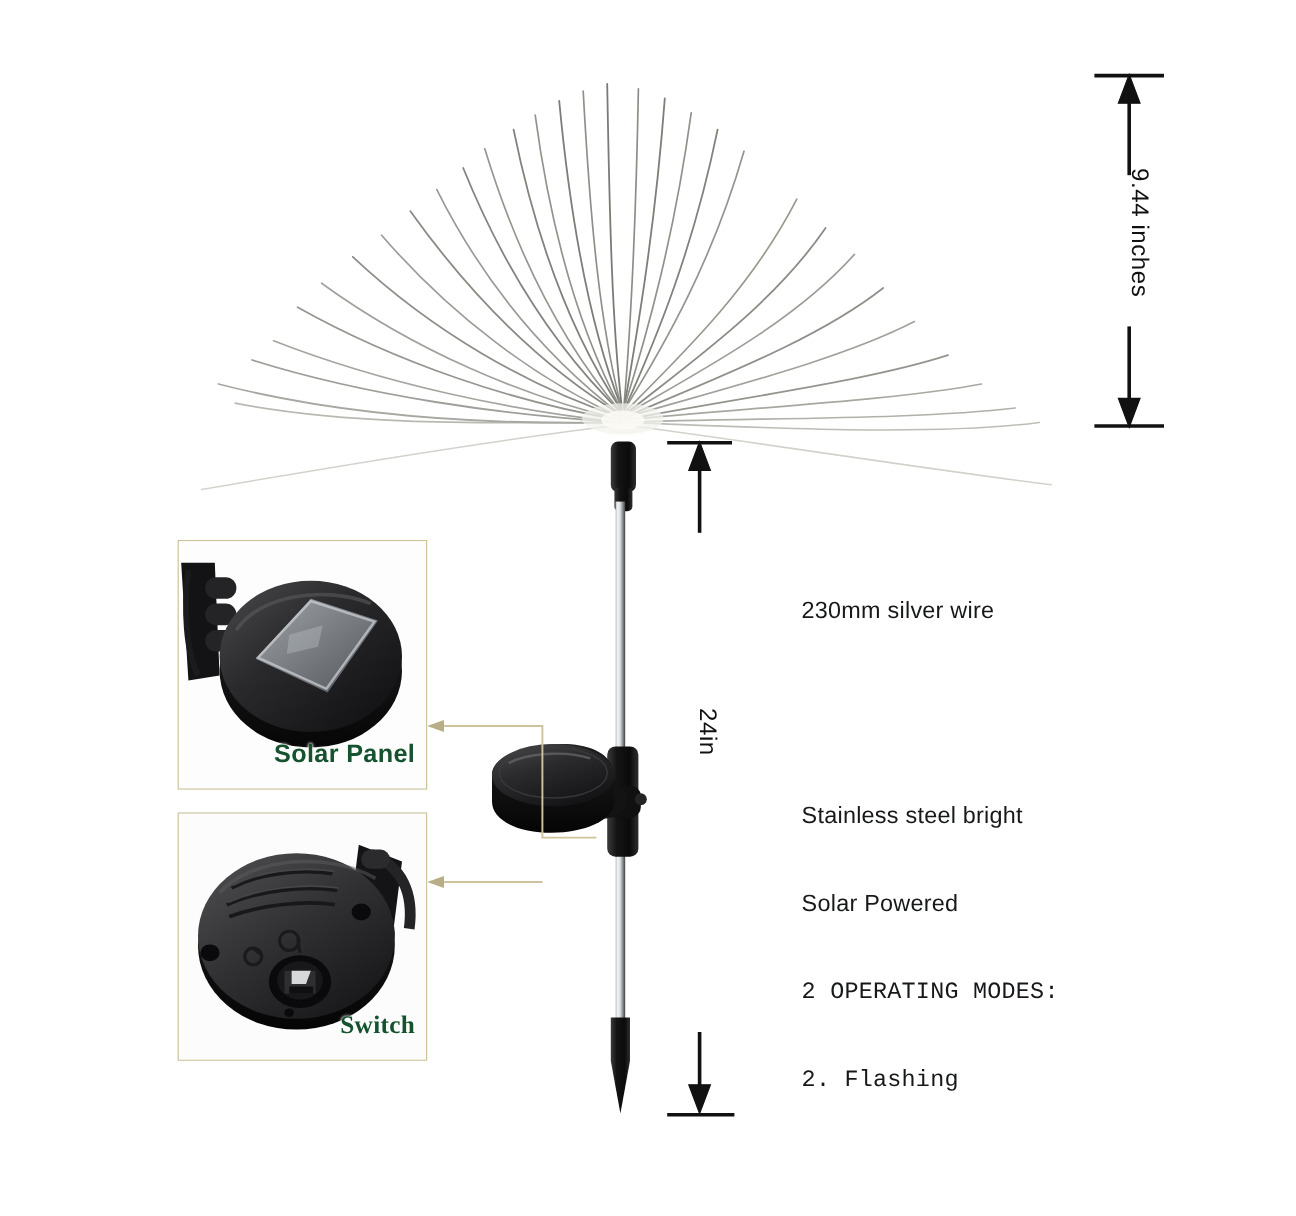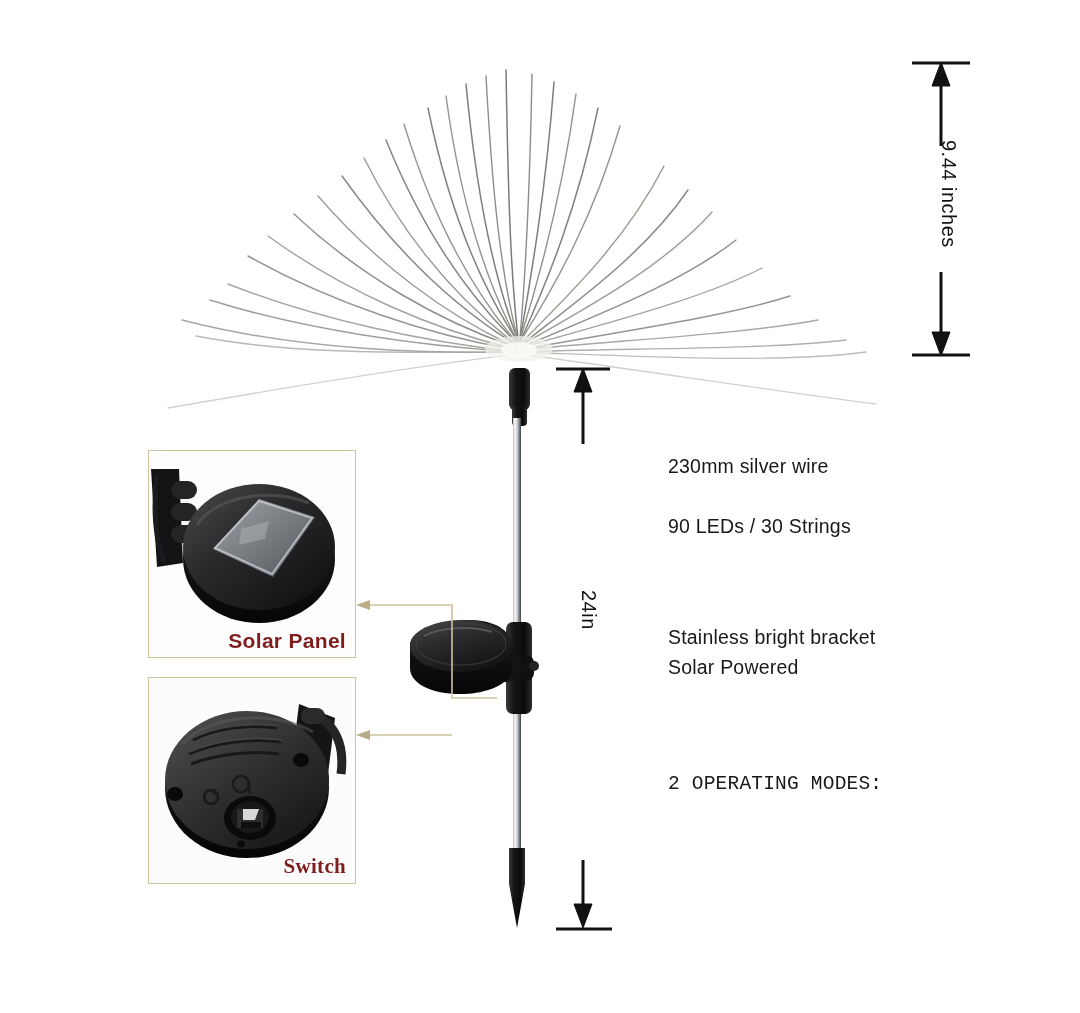--- a/index.html
+++ b/index.html
@@ -15,21 +15,21 @@
 
   
   #product-figure{position:absolute;left:0;top:0;width:1080px;height:1013px;pointer-events:none;}
 
   
   .spec-block{position:absolute;left:668px;font-size:19.5px;line-height:30px;letter-spacing:.2px;color:#16181a;}
   #spec-wire{top:451px;}
   #spec-leds{top:511px;}
   #spec-bracket{top:622px;}
   #spec-modes{top:769px;font-family:Liberation Mono, monospace;}
-  .spec-block div{white-space:nowrap;}
+  .spec-block div{white-space:nowrap;margin-top:43px;}
 
   
   .vlabel{
     position:absolute;
     font-size:20px;
     letter-spacing:.5px;
     color:#111;
     transform-origin:left top;
     transform:rotate(90deg);
     white-space:nowrap;
@@ -41,25 +41,25 @@
   .inset{
     position:absolute;
     border:1.5px solid #cdc39c;
     background:#ffffff;
     overflow:hidden;
   }
   #inset-solar-panel{left:148px;top:450px;width:206px;height:206px;}
   #inset-switch{left:148px;top:677px;width:206px;height:205px;font-family:Liberation Serif, serif;}
   .inset-caption{
     position:absolute;
-    right:9px;bottom:4px;
+    right:9px;bottom:16px;
     font-size:21px;
     font-weight:600;
     letter-spacing:.3px;
-    color:#7f1d1d;
+    color:#14532d;
     text-shadow:0 0 2px #fff,0 0 3px #fff;
   }
   .inset-photo{position:absolute;inset:0;}
 </style>
 </head>
 <body>
 
 <div class="stage">
 
   <svg id="product-figure" viewBox="0 0 1080 1013" width="1080" height="1013" xmlns="http://www.w3.org/2000/svg">
@@ -286,26 +286,24 @@
     <span class="inset-caption">Switch</span>
   </div>
 
   <span class="vlabel" id="label-height">9.44 inches</span>
   <span class="vlabel" id="label-length">24in</span>
 
   <div class="spec-block" id="spec-wire">
     <div>230mm silver wire</div>
   </div>
 
-  <div class="spec-block" id="spec-leds">
-    <div>90 LEDs / 30 Strings</div>
-  </div>
 
   <div class="spec-block" id="spec-bracket">
-    <div>Stainless bright bracket</div>
+    <div>Stainless steel bright</div>
     <div>Solar Powered</div>
   </div>
 
   <div class="spec-block" id="spec-modes">
     <div>2 OPERATING MODES:</div>
+    <div>2. Flashing</div>
   </div>
 
 </div>
 
 </body></html>

